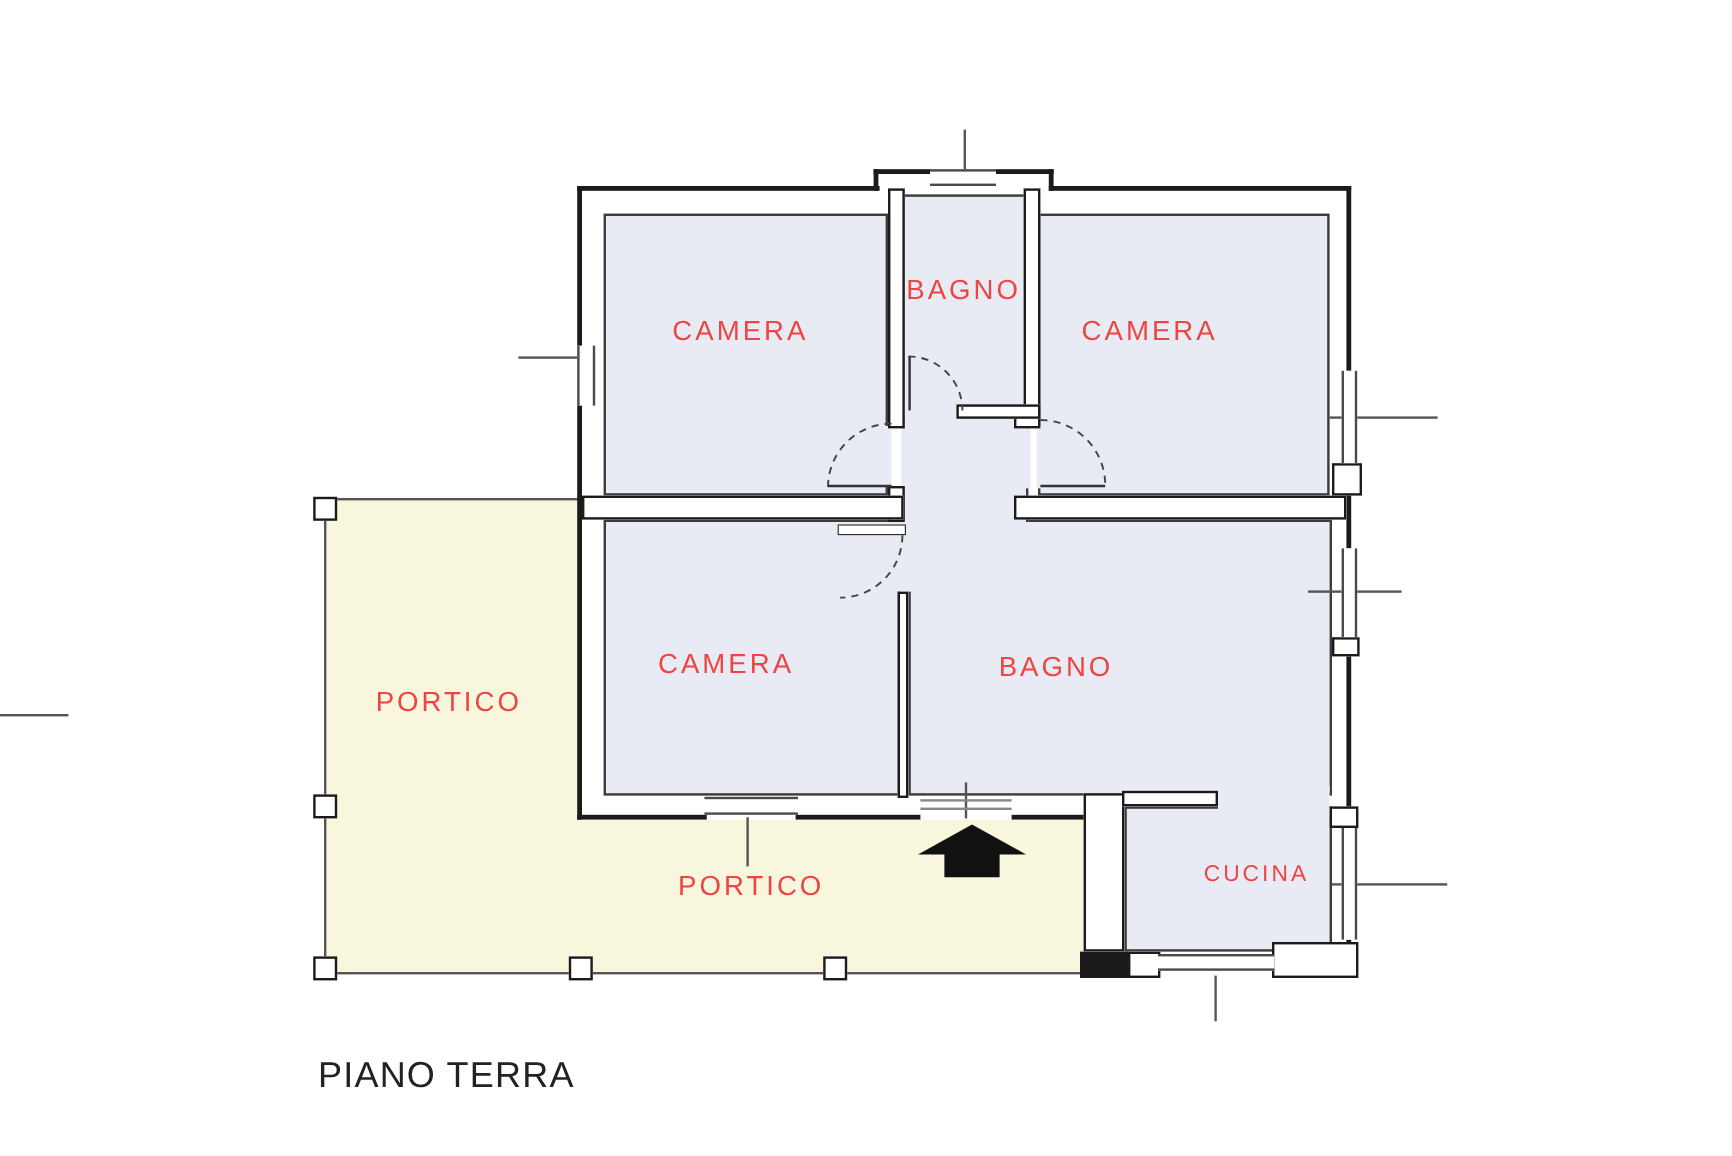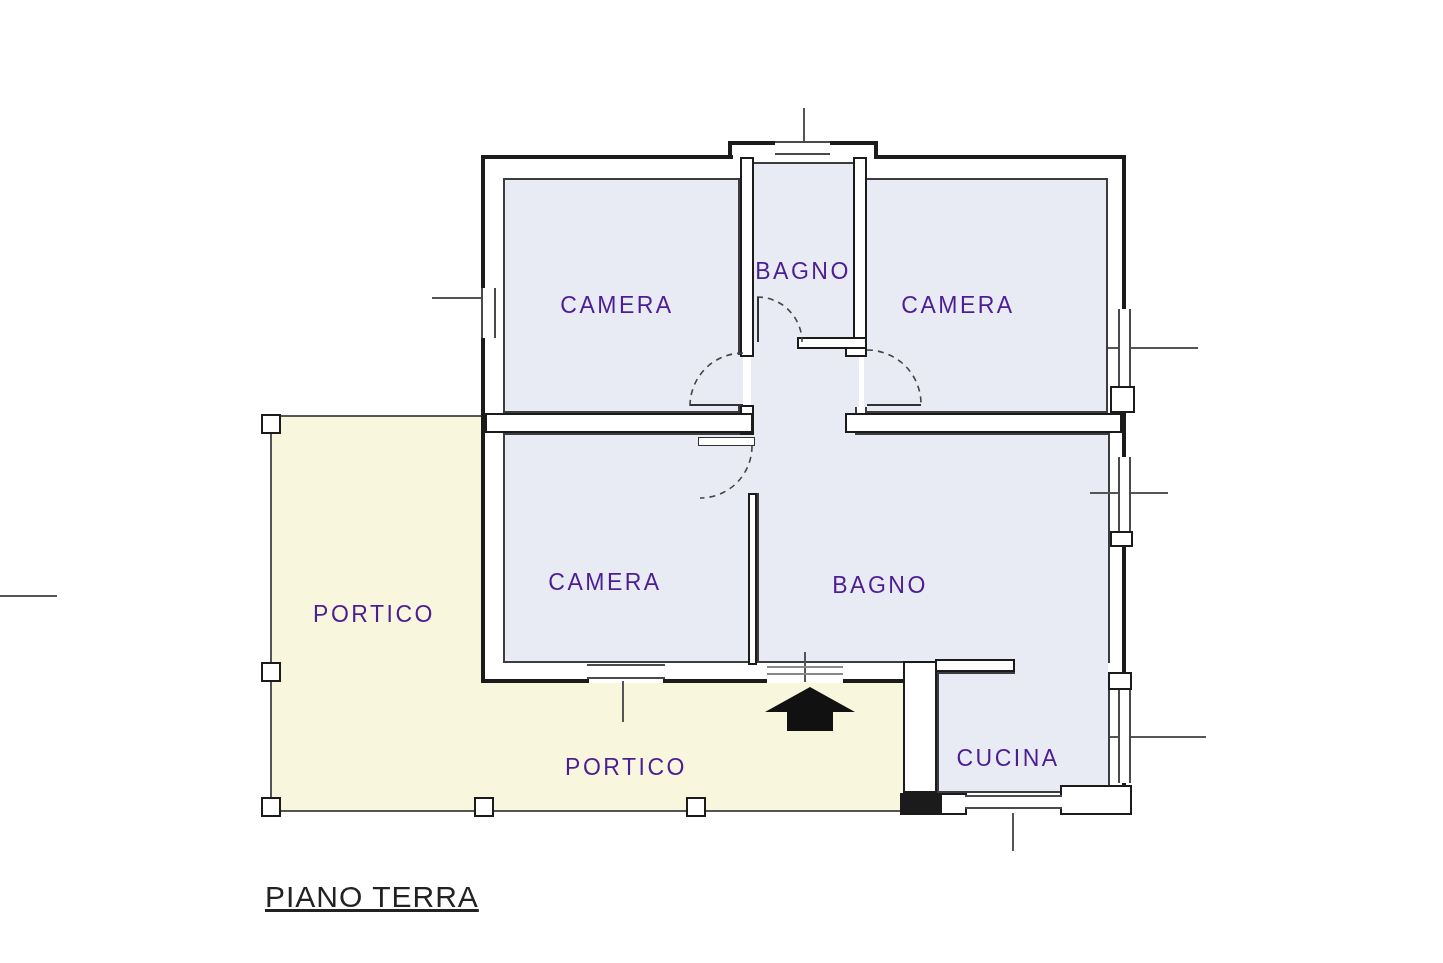--- a/index.html
+++ b/index.html
@@ -9,23 +9,23 @@
   .cream{background:#f8f6dc;}
   .room{background:#e8ebf3;border:2px solid #3c3c3c;box-sizing:border-box;}
   .patch{background:#e8ebf3;}
   .wall{background:#ffffff;border:2.5px solid #1b1b1b;box-sizing:border-box;}
   .leafbar{background:#ffffff;border:1.5px solid #333;box-sizing:border-box;}
   .solid{background:#1b1b1b;}
   .col{background:#ffffff;border:2px solid #1b1b1b;box-sizing:border-box;}
   .winh{background:#ffffff;border-top:2px solid #4a4a4a;border-bottom:2px solid #4a4a4a;box-sizing:border-box;}
   .winv{background:#ffffff;border-left:2px solid #4a4a4a;border-right:2px solid #4a4a4a;box-sizing:border-box;}
   .line{background:#555;}
-  .label{position:absolute;transform:translate(-50%,-50%);color:#4c1d95;
-         letter-spacing:2.5px;white-space:nowrap;margin-top:29px;}
-  .title{position:absolute;color:#222;letter-spacing:1px;white-space:nowrap;text-decoration:underline;}
+  .label{position:absolute;transform:translate(-50%,-50%);color:#ef4444;
+         letter-spacing:2.5px;white-space:nowrap;}
+  .title{position:absolute;color:#222;letter-spacing:1px;white-space:nowrap;}
   svg.overlay{position:absolute;left:0;top:0;pointer-events:none;}
 </style>
 </head>
 <body>
 
 <div id="plan">
   <span class="title" style="left: 265px; top: 880px; font-size: 30px;">PIANO TERRA</span>
 <div class="abs cream" style="left: 272px; top: 416px; width: 211px; height: 395px;"></div>
     <div class="abs cream" style="left: 483px; top: 683px; width: 420px; height: 128px;"></div>
     <div class="abs room" style="left: 503px; top: 178px; width: 237px; height: 235px;"></div>
@@ -108,16 +108,16 @@
       <line x1="758" y1="297" x2="758" y2="342" stroke="#333" stroke-width="2"></line>
       <line x1="690" y1="405" x2="743" y2="405" stroke="#333" stroke-width="2"></line>
       <line x1="867" y1="405" x2="921" y2="405" stroke="#333" stroke-width="2"></line>
       <polygon points="810,687 855,712 833,712 833,731 787,731 787,712 765,712" fill="#111111"></polygon>
     </svg>
     <span class="label" style="left: 617px; top: 276px; font-size: 23px;">CAMERA</span>
     <span class="label" style="left: 803px; top: 242px; font-size: 23px;">BAGNO</span>
     <span class="label" style="left: 958px; top: 276px; font-size: 23px;">CAMERA</span>
     <span class="label" style="left: 605px; top: 553px; font-size: 23px;">CAMERA</span>
     <span class="label" style="left: 880px; top: 556px; font-size: 23px;">BAGNO</span>
-    <span class="label" style="left: 1008px; top: 729px; font-size: 23px;">CUCINA</span>
+    <span class="label" style="left: 1047px; top: 729px; font-size: 19px;">CUCINA</span>
     <span class="label" style="left: 374px; top: 585px; font-size: 23px;">PORTICO</span>
     <span class="label" style="left: 626px; top: 738px; font-size: 23px;">PORTICO</span>
   </div>
 
 </body></html>

